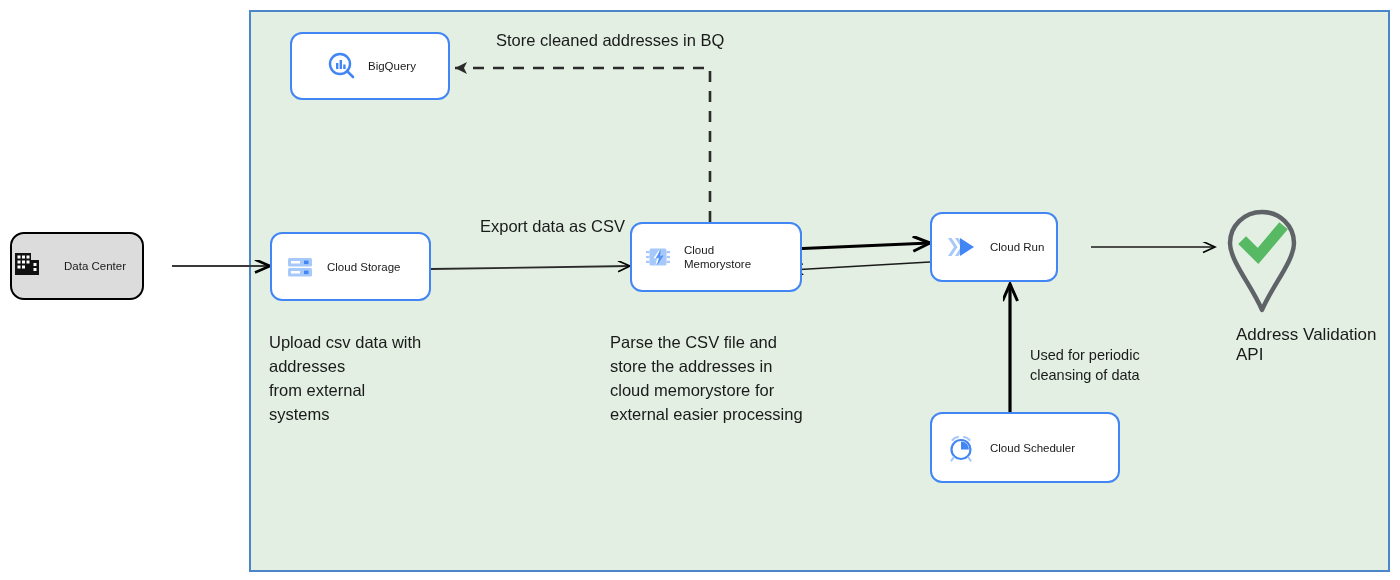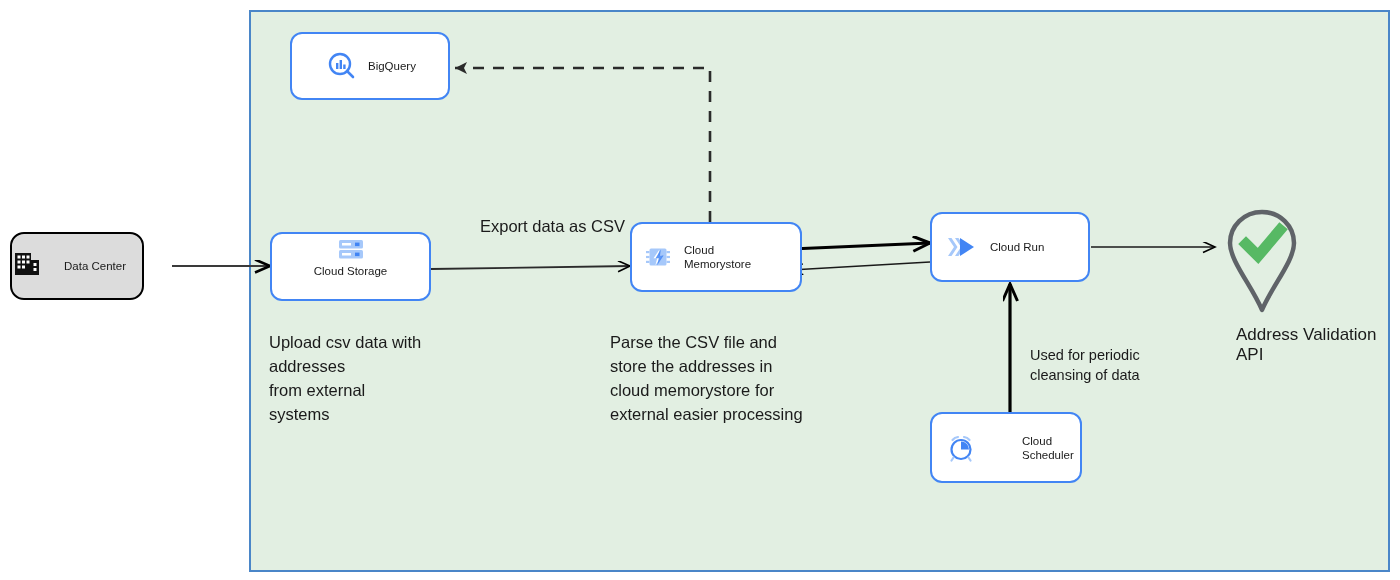--- a/index.html
+++ b/index.html
@@ -181,21 +181,21 @@
         <circle cx="13" cy="13" r="10" fill="none" stroke="#4285f4" stroke-width="2.4"></circle>
         <rect x="9" y="12" width="2.4" height="6" fill="#4285f4"></rect>
         <rect x="12.6" y="9" width="2.4" height="9" fill="#4285f4"></rect>
         <rect x="16.2" y="13.5" width="2.4" height="4.5" fill="#4285f4"></rect>
         <line x1="20" y1="20" x2="26" y2="26" stroke="#4285f4" stroke-width="2.6" stroke-linecap="round"></line>
       </svg>
     </span>
     <span class="node-label">BigQuery</span>
   </div>
 
-  <div class="node" style="left:270px; top:232px; width:161px; height:69px;flex-direction:column;">
+  <div class="node" style="left:270px; top:232px; width:161px; height:69px;">
     <span class="node-icon" style="width:55px;">
       <svg width="30" height="30" viewBox="0 0 30 30">
         <rect x="3" y="6" width="24" height="8.5" rx="1.5" fill="#a6c8fa"></rect>
         <rect x="3" y="16" width="24" height="8.5" rx="1.5" fill="#a6c8fa"></rect>
         <rect x="6" y="9" width="9" height="2.5" fill="#ffffff"></rect>
         <rect x="6" y="19" width="9" height="2.5" fill="#ffffff"></rect>
         <rect x="19" y="8.6" width="4.5" height="3.5" fill="#4285f4"></rect>
         <rect x="19" y="18.6" width="4.5" height="3.5" fill="#4285f4"></rect>
       </svg>
     </span>
@@ -215,32 +215,32 @@
           <rect x="23.5" y="18.8" width="3.5" height="2.2"></rect>
         </g>
         <path d="M16.5,7.5 L10.5,16.2 L14.2,16.2 L12.4,23.2 L19.2,13.6 L15.2,13.6 Z" fill="#ffffff"></path>
         <path d="M17.8,7.5 L12.6,16.2 L15.8,16.2 L14.2,23.2 L20.6,13.6 L17,13.6 Z" fill="#4285f4" opacity="0.85"></path>
       </svg>
     </span>
     <span class="node-label" style="white-space:pre-line;">Cloud
 Memorystore</span>
   </div>
 
-  <div class="node" style="left:930px; top:212px; width:160px; height:70px;">
+  <div class="node" style="left:930px; top:212px; width:128px; height:70px;">
     <span class="node-icon" style="width:58px;">
       <svg width="34" height="30" viewBox="0 0 34 30">
         <path d="M4,6 L10,15 L4,24 L7.5,24 L13.5,15 L7.5,6 Z" fill="#a6c8fa"></path>
         <path d="M11,6 L17,15 L11,24 L14.5,24 L20.5,15 L14.5,6 Z" fill="#a6c8fa"></path>
         <path d="M16,6 L30,15 L16,24 Z" fill="#4285f4"></path>
       </svg>
     </span>
     <span class="node-label">Cloud Run</span>
   </div>
 
-  <div class="node" style="left:930px; top:412px; width:152px; height:71px;gap:32px;">
+  <div class="node" style="left:930px; top:412px; width:190px; height:71px;">
     <span class="node-icon" style="width:58px;">
       <svg width="32" height="30" viewBox="0 0 32 30">
         <circle cx="16" cy="16.5" r="9.5" fill="none" stroke="#4285f4" stroke-width="2.2"></circle>
         <path d="M16,8.5 A8,8 0 0 1 24,16.5 L16,16.5 Z" fill="#4285f4"></path>
         <path d="M7.5,7 A9,9 0 0 1 13,4" fill="none" stroke="#a6c8fa" stroke-width="2.2" stroke-linecap="round"></path>
         <path d="M24.5,7 A9,9 0 0 0 19,4" fill="none" stroke="#a6c8fa" stroke-width="2.2" stroke-linecap="round"></path>
         <line x1="8.5" y1="24.5" x2="6.5" y2="27.5" stroke="#a6c8fa" stroke-width="2.2" stroke-linecap="round"></line>
         <line x1="23.5" y1="24.5" x2="25.5" y2="27.5" stroke="#a6c8fa" stroke-width="2.2" stroke-linecap="round"></line>
       </svg>
     </span>
@@ -249,20 +249,21 @@
 
   <div style="position:absolute; left:1218px; top:206px; width:88px; height:112px;">
     <svg width="88" height="112" viewBox="0 0 88 112">
       <path d="M44,6 C26,6 12,20 12,37 C12,55 34,80 44,104 C54,80 76,55 76,37 C76,20 62,6 44,6 Z" fill="none" stroke="#5f6368" stroke-width="4.5" stroke-linejoin="round"></path>
       <path d="M28,38 L40,50 L62,24" fill="none" stroke="#57b964" stroke-width="11" stroke-linecap="square" stroke-linejoin="miter"></path>
     </svg>
   </div>
   <div class="api-caption" style="left:1236px; top:325px; width:160px;">Address Validation
 API</div>
 
+  <div class="edge-label" style="left:496px; top:30px;">Store cleaned addresses in BQ</div>
 
   <div class="edge-label" style="left:480px; top:216px;">Export data as CSV</div>
 
   <div class="small-note" style="left:1030px; top:345px;text-align:right;">Used for periodic
 cleansing of data</div>
 
   <div class="freetext" style="left:269px; top:330px; width:280px;">Upload csv data with
 addresses
 from external
 systems</div>

